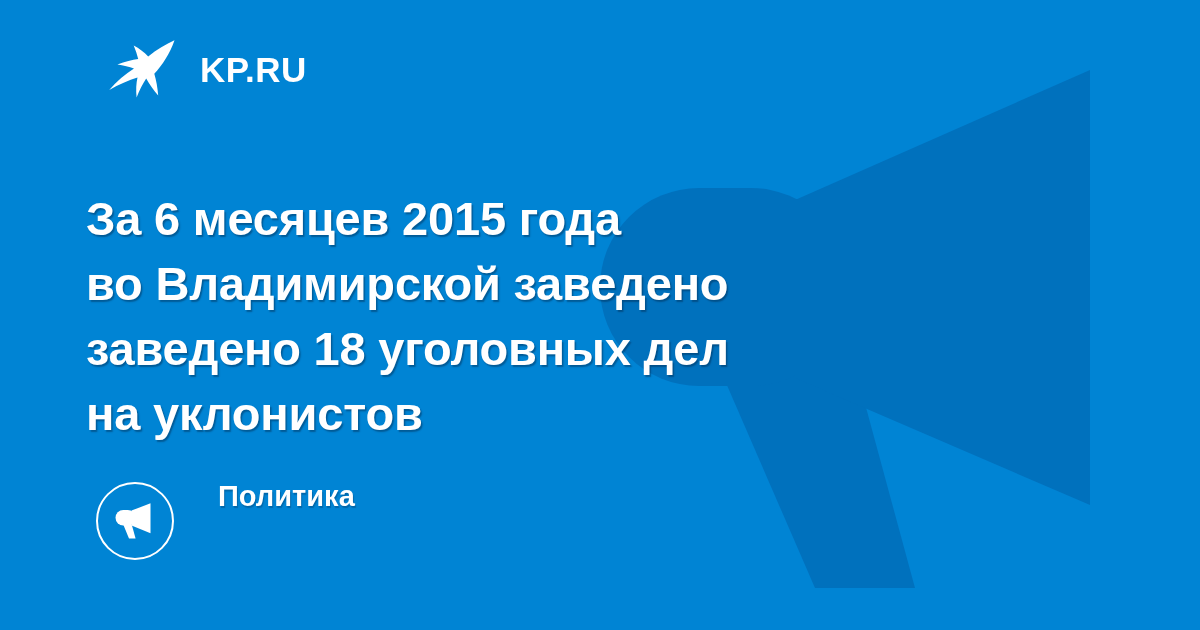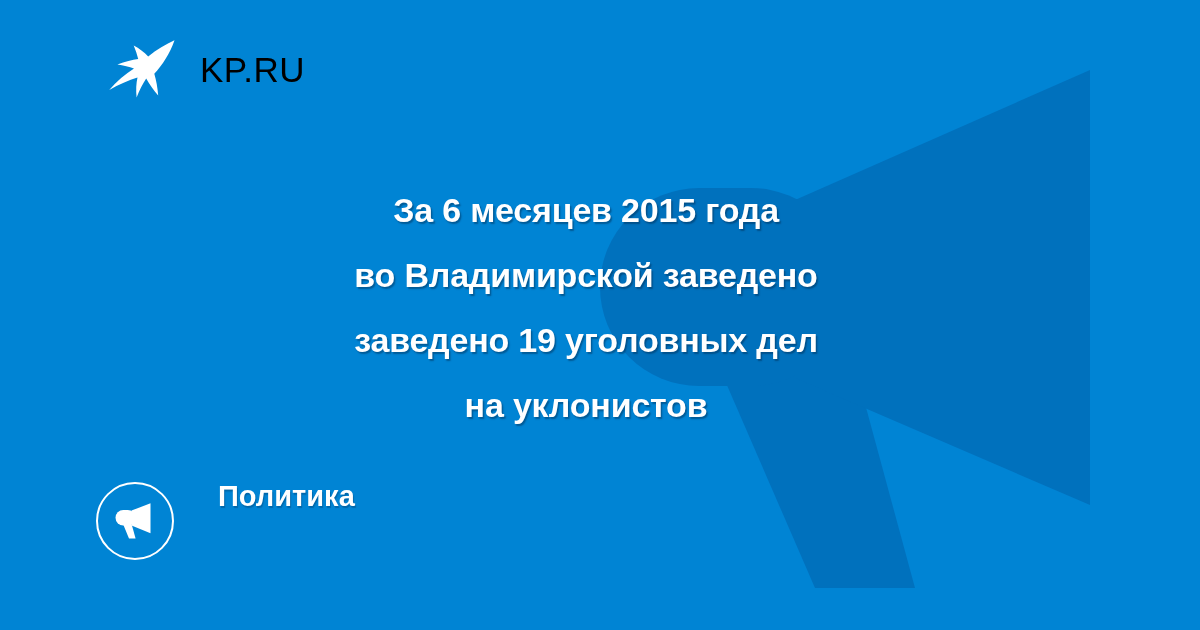--- a/index.html
+++ b/index.html
@@ -37,41 +37,40 @@
     gap: 22px;
     height: 66px;
   }
   #brand-mark {
     width: 70px;
     height: 62px;
     display: block;
     flex: none;
   }
   #brand-text {
-    color: #000000;
+    color: #ffffff;
     font-size: 35px;
-    font-weight: normal;
+    font-weight: bold;
     letter-spacing: 0.5px;
     line-height: 1;
     white-space: nowrap;
   }
 
   
   #headline {
     position: absolute;
     left: 86px;
     top: 155px;
     width: 1000px;
     color: #ffffff;
-    font-size: 34px;
+    font-size: 47px;
     font-weight: bold;
     line-height: 65px;
     letter-spacing: -0.2px;
     text-shadow: 1.5px 2px 1.5px rgba(0, 40, 75, 0.45);
-    text-align: center;
   }
   #headline .hl-line {
     display: block;
     white-space: nowrap;
   }
 
   
   #category {
     position: absolute;
     left: 96px;
@@ -129,21 +128,21 @@
                C28.2 45.3 27.8 52.0 28.6 59.6 C31.4 52.4 34.7 46.0 38.2 40.6
                C41.6 46.6 45.6 52.4 50.2 57.6 C49.6 49.6 48.2 42.2 46.3 35.8
                C54.3 27.0 61.9 15.6 66.5 2.2 Z"></path>
     </svg>
     <span id="brand-text">KP.RU</span>
   </div>
 
   <h1 id="headline">
     <span class="hl-line">За 6 месяцев 2015 года</span>
     <span class="hl-line">во Владимирской заведено</span>
-    <span class="hl-line">заведено 19 уголовных дел</span>
+    <span class="hl-line">заведено 18 уголовных дел</span>
     <span class="hl-line">на уклонистов</span>
   </h1>
 
   <div id="category">
     <span id="category-icon-circle">
       <svg width="46" height="42" viewBox="0 0 46 42" aria-hidden="true">
 
         <path fill="#ffffff" d="M10.2 22.0 L19.0 22.0 L23.6 38.5 L17.0 38.5 Z"></path>
 
         <rect x="3.5" y="10.0" width="20.0" height="15.6" rx="7.8" ry="7.8" fill="#ffffff"></rect>

